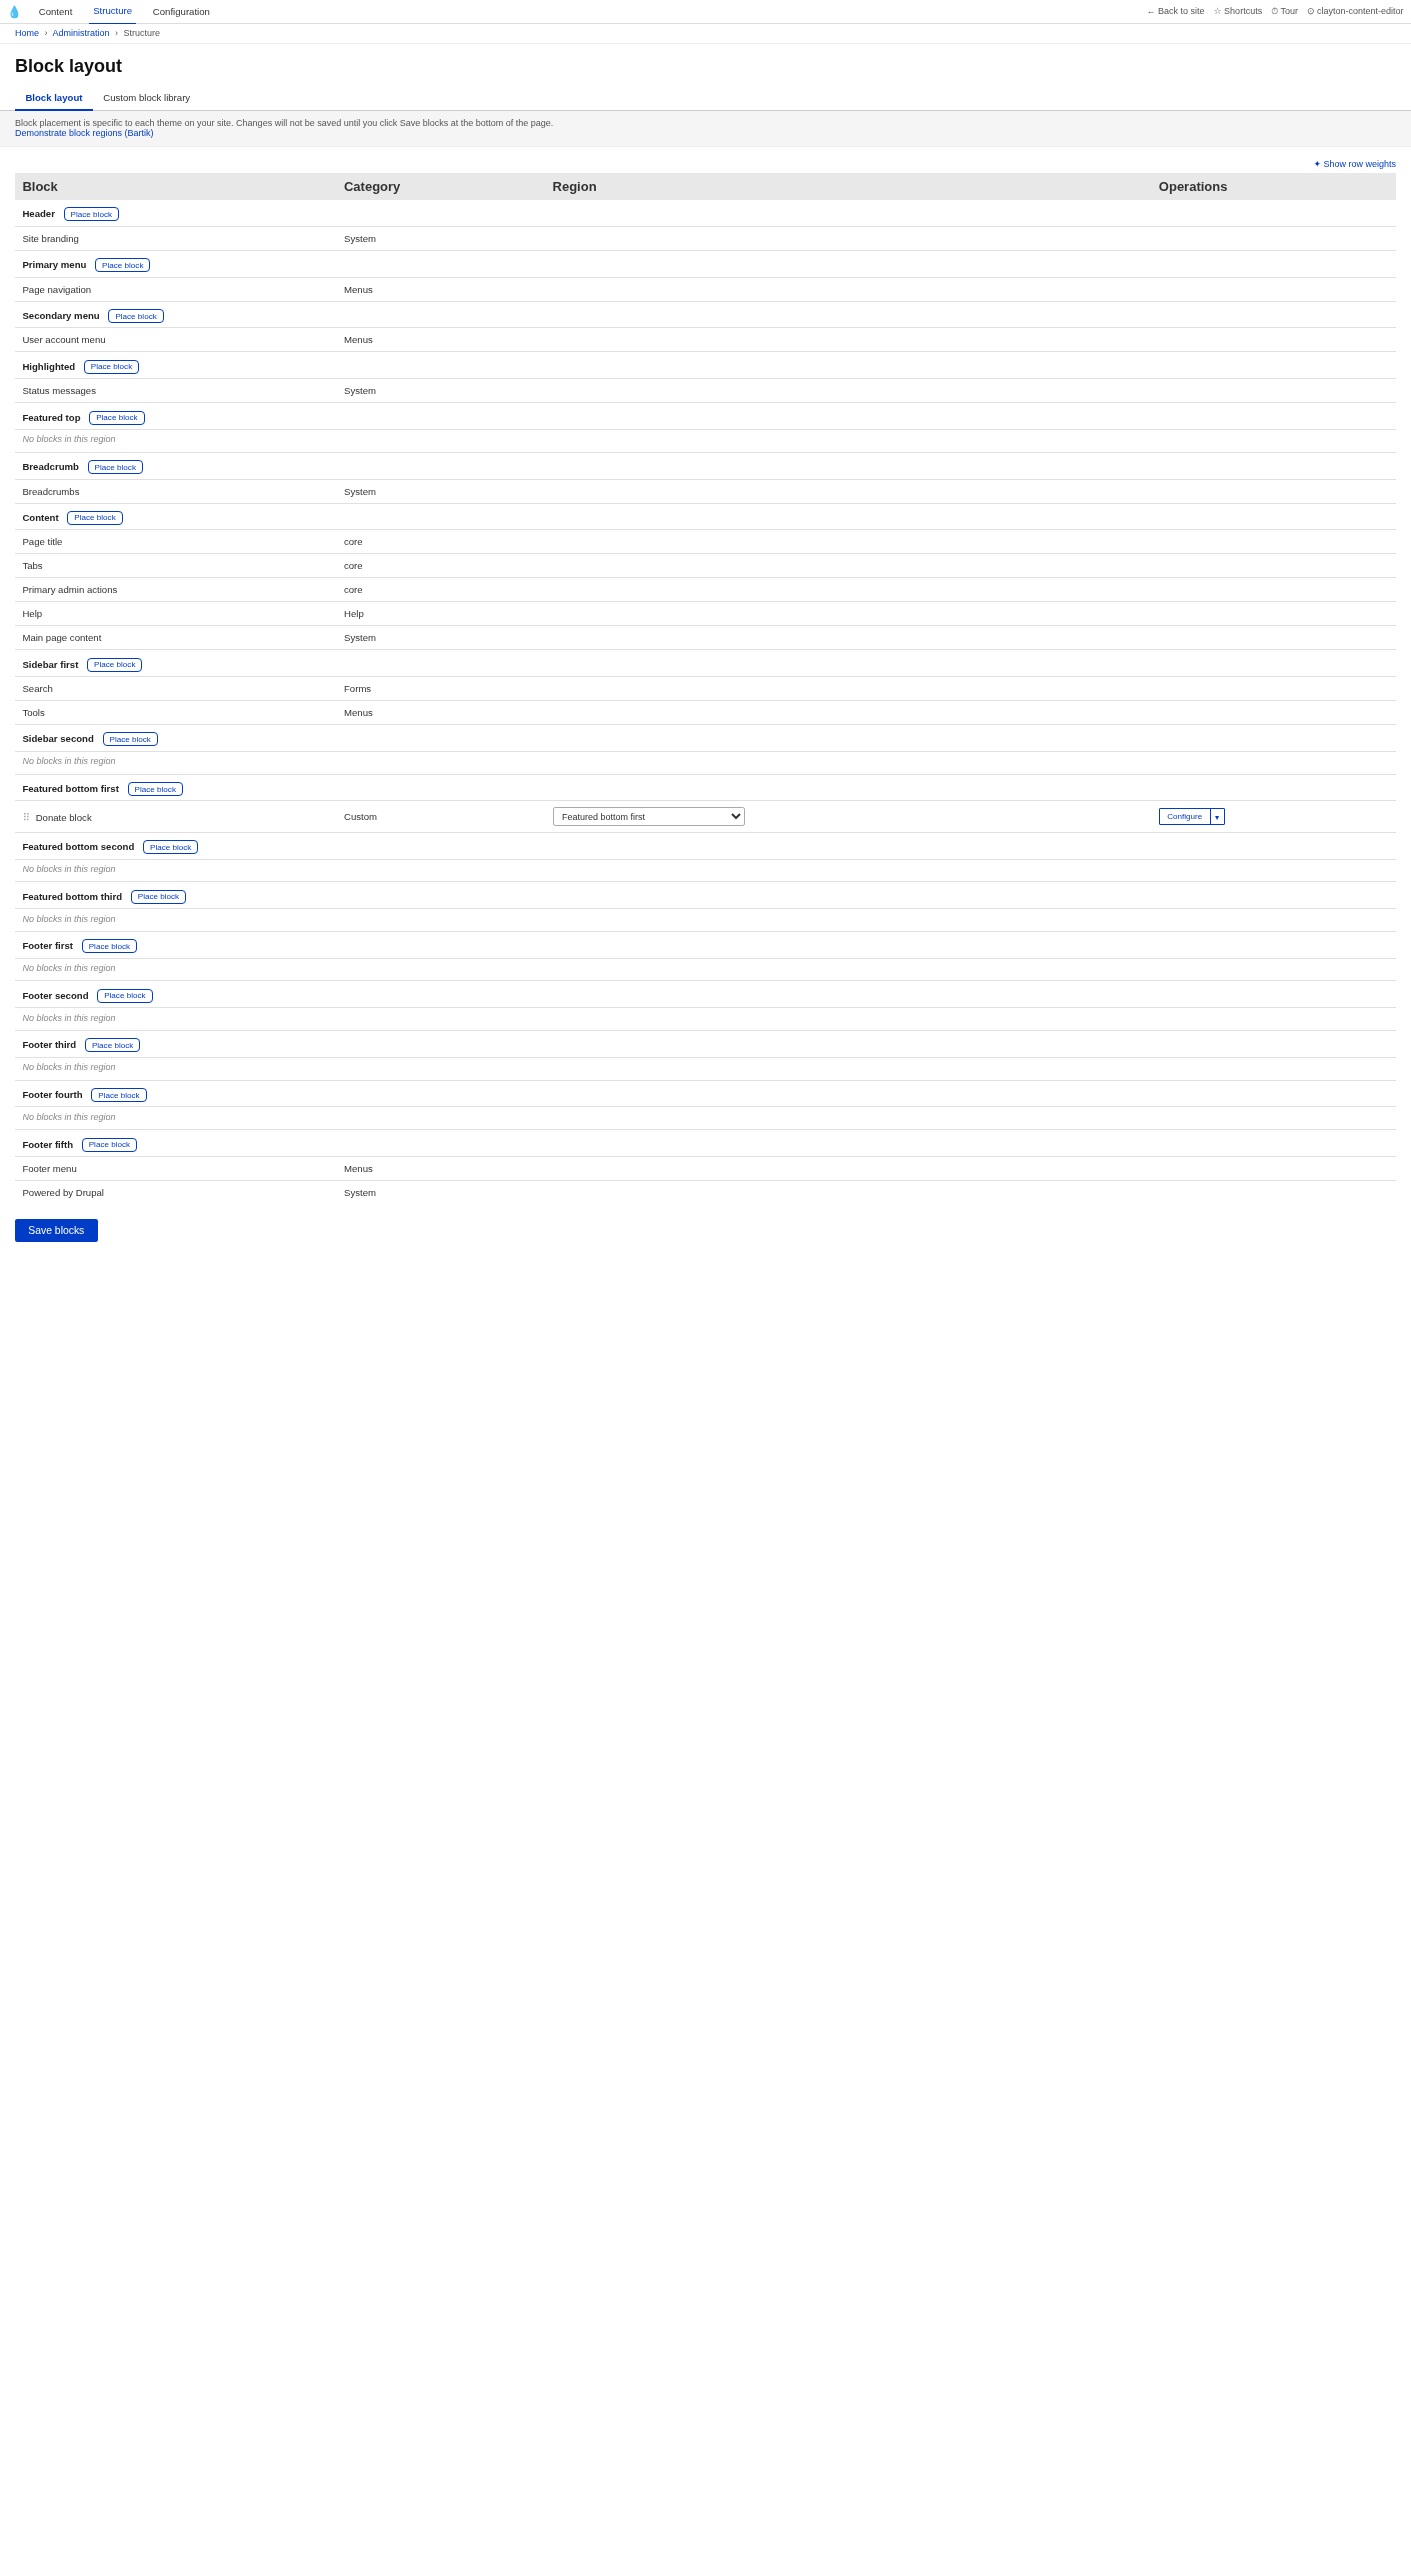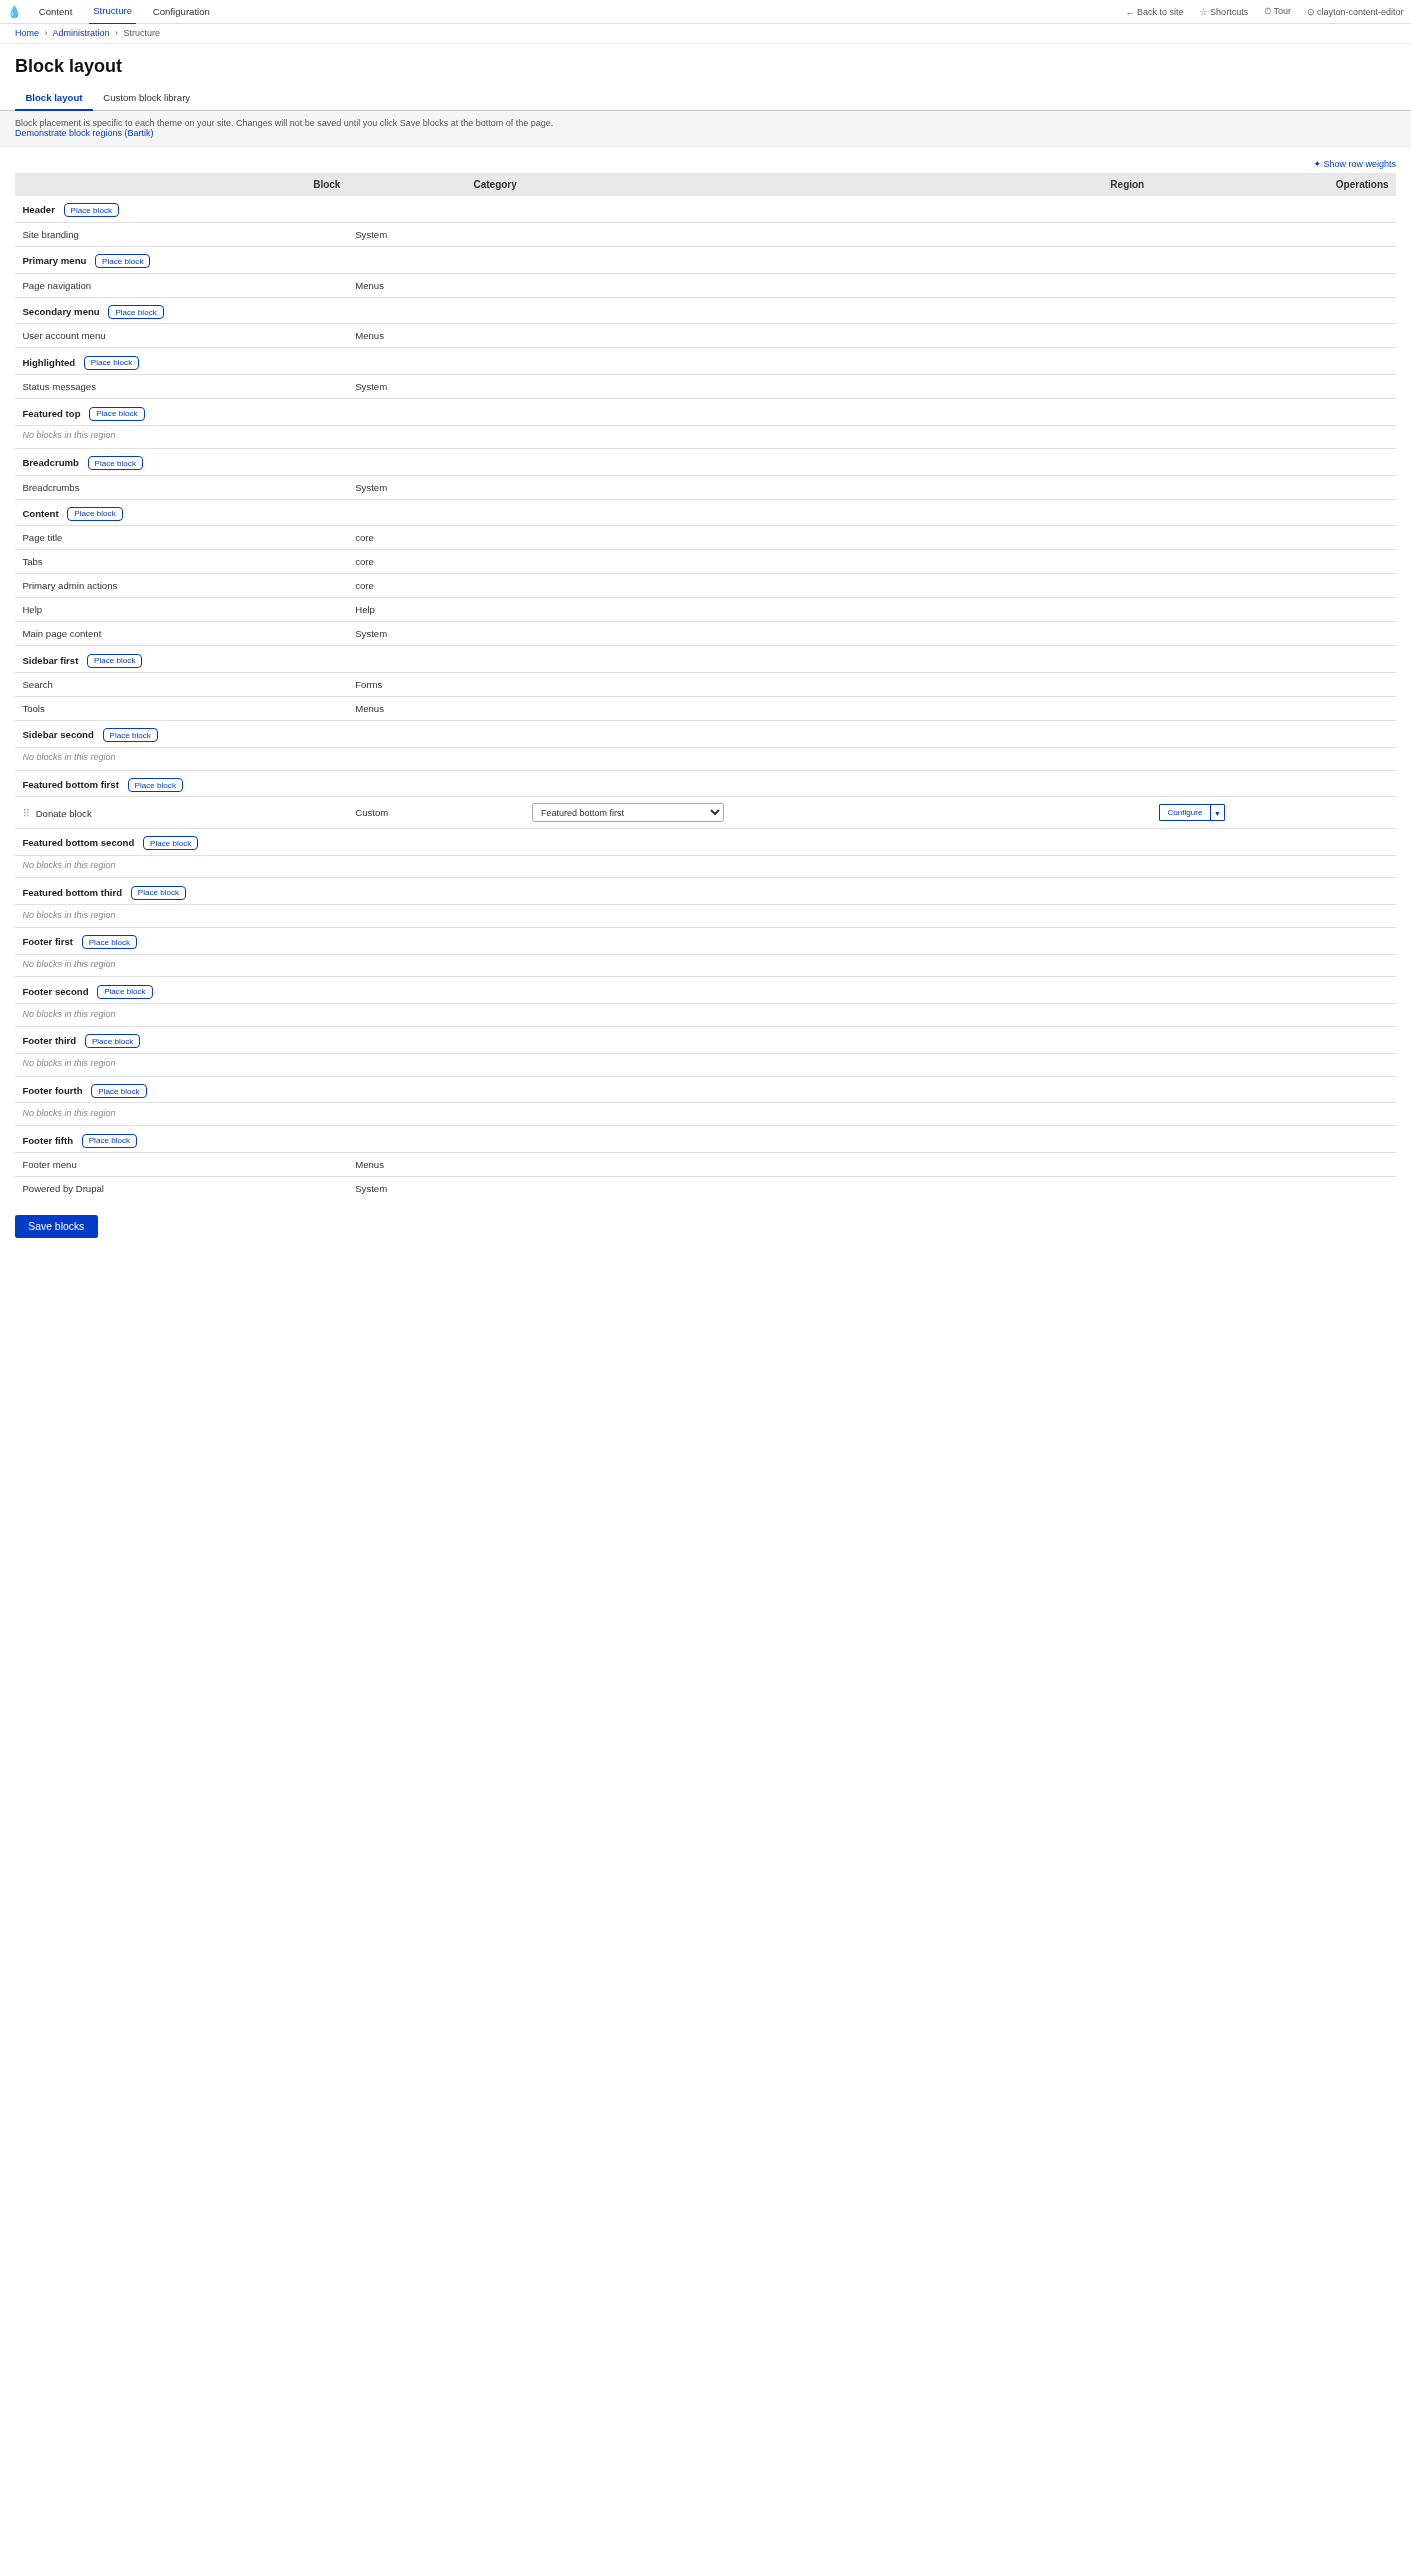--- a/index.html
+++ b/index.html
@@ -22,22 +22,21 @@
       padding: 0 4.4px;
       line-height: 24px;
     }
     .admin-bar-item.active {
       color: #003cc5;
       border-bottom: 1.5px solid #003cc5;
     }
     .admin-bar-right {
       margin-left: auto;
       display: flex;
-      align-items: center;
-      gap: 16px;
+      gap: 9px;
       font-size: 9px;
       color: #555;
     }
     .admin-bar-right span { cursor: pointer; }
 
     
     .breadcrumb {
       padding: 4.4px 15px;
       font-size: 9px;
       color: #555;
@@ -105,24 +104,24 @@
     .block-table {
       width: 100%;
       border-collapse: collapse;
       font-size: 9.6px;
     }
     .block-table thead tr {
       background: #e8e8e8;
     }
     .block-table thead th {
       padding: 6px 7.4px;
-      text-align: right;
+      text-align: left;
       font-weight: 600;
       color: #333;
-      font-size: 10px;
+      font-size: 13px;
       margin-top: 17px;
     }
     .block-table tbody tr {
       border-bottom: 0.7px solid #e0e0e0;
     }
     .block-table tbody tr:last-child {
       border-bottom: none;
     }
     .block-table td {
       padding: 6px 7.4px;

